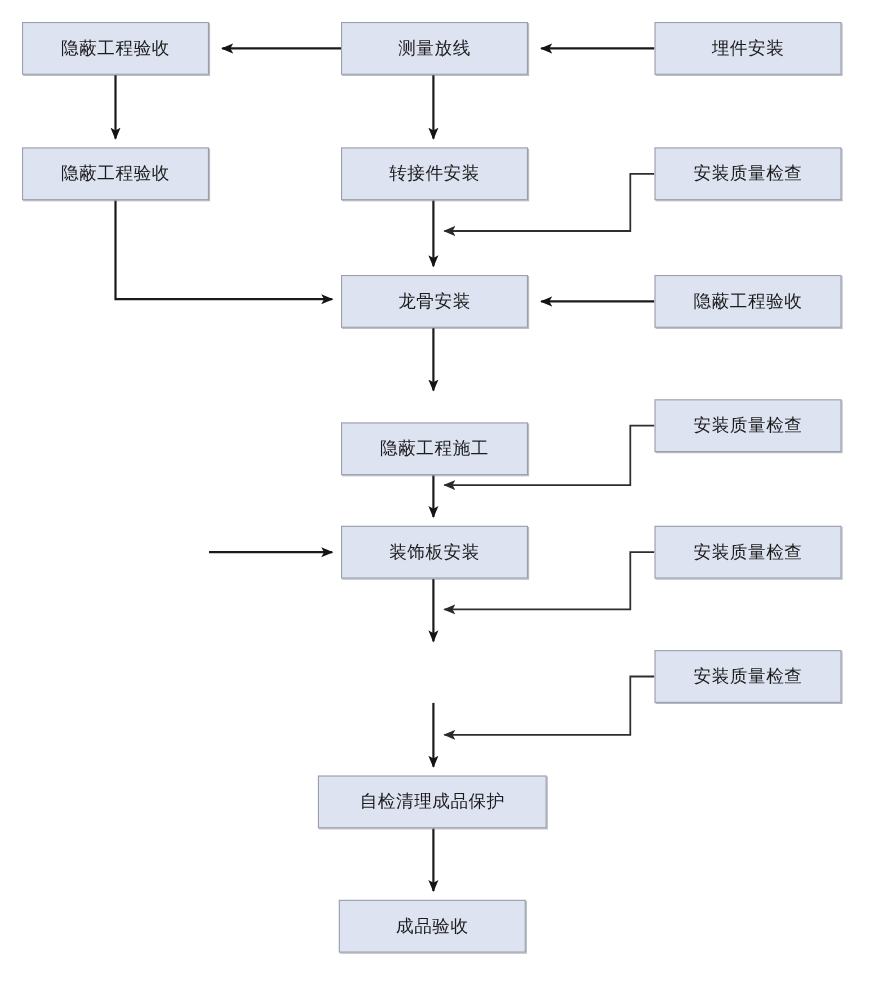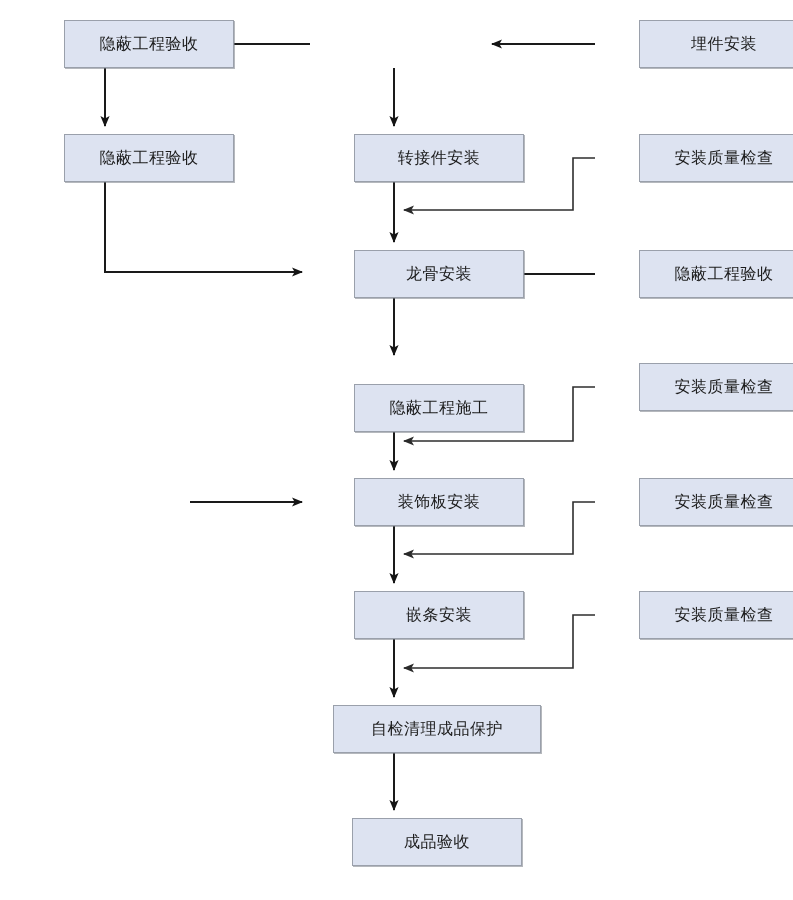--- a/index.html
+++ b/index.html
@@ -28,21 +28,20 @@
   }
   .node-box {
     position: absolute;
     box-sizing: border-box;
     background: #dde3f1;
     border: 1px solid #9aa0ab;
     box-shadow: 1px 1px 0 0 rgba(120,125,135,0.55);
     display: flex;
     align-items: center;
     justify-content: center;
-    margin-left: 44px;
   }
   .node-label {
     font-size: 16px;
     color: #1b1b1b;
     line-height: 1;
     letter-spacing: 0.5px;
     white-space: nowrap;
     font-family: "DejaVu Sans", "Liberation Sans", sans-serif;
   }
 </style>
@@ -98,20 +97,23 @@
 
       <path d="M595,502 L573,502 L573,554 L404,554" marker-end="url(#arrowLight)"></path>
 
       <path d="M595,615 L573,615 L573,668 L404,668" marker-end="url(#arrowLight)"></path>
     </g>
   </svg>
 
   <div class="node-box" style="left:20px;  top:20px;  width:170px; height:48px;">
     <span class="node-label">隐蔽工程验收</span>
   </div>
+  <div class="node-box" style="left:310px; top:20px;  width:170px; height:48px;">
+    <span class="node-label">测量放线</span>
+  </div>
   <div class="node-box" style="left:595px; top:20px;  width:170px; height:48px;">
     <span class="node-label">埋件安装</span>
   </div>
 
   <div class="node-box" style="left:20px;  top:134px; width:170px; height:48px;">
     <span class="node-label">隐蔽工程验收</span>
   </div>
   <div class="node-box" style="left:310px; top:134px; width:170px; height:48px;">
     <span class="node-label">转接件安装</span>
   </div>
@@ -133,23 +135,20 @@
     <span class="node-label">安装质量检查</span>
   </div>
 
   <div class="node-box" style="left:310px; top:478px; width:170px; height:48px;">
     <span class="node-label">装饰板安装</span>
   </div>
   <div class="node-box" style="left:595px; top:478px; width:170px; height:48px;">
     <span class="node-label">安装质量检查</span>
   </div>
 
-  <div class="node-box" style="left:310px; top:591px; width:170px; height:48px;">
-    <span class="node-label">嵌条安装</span>
-  </div>
   <div class="node-box" style="left:595px; top:591px; width:170px; height:48px;">
     <span class="node-label">安装质量检查</span>
   </div>
 
   <div class="node-box" style="left:289px; top:705px; width:208px; height:48px;">
     <span class="node-label">自检清理成品保护</span>
   </div>
 
   <div class="node-box" style="left:308px; top:818px; width:170px; height:48px;">
     <span class="node-label">成品验收</span>

